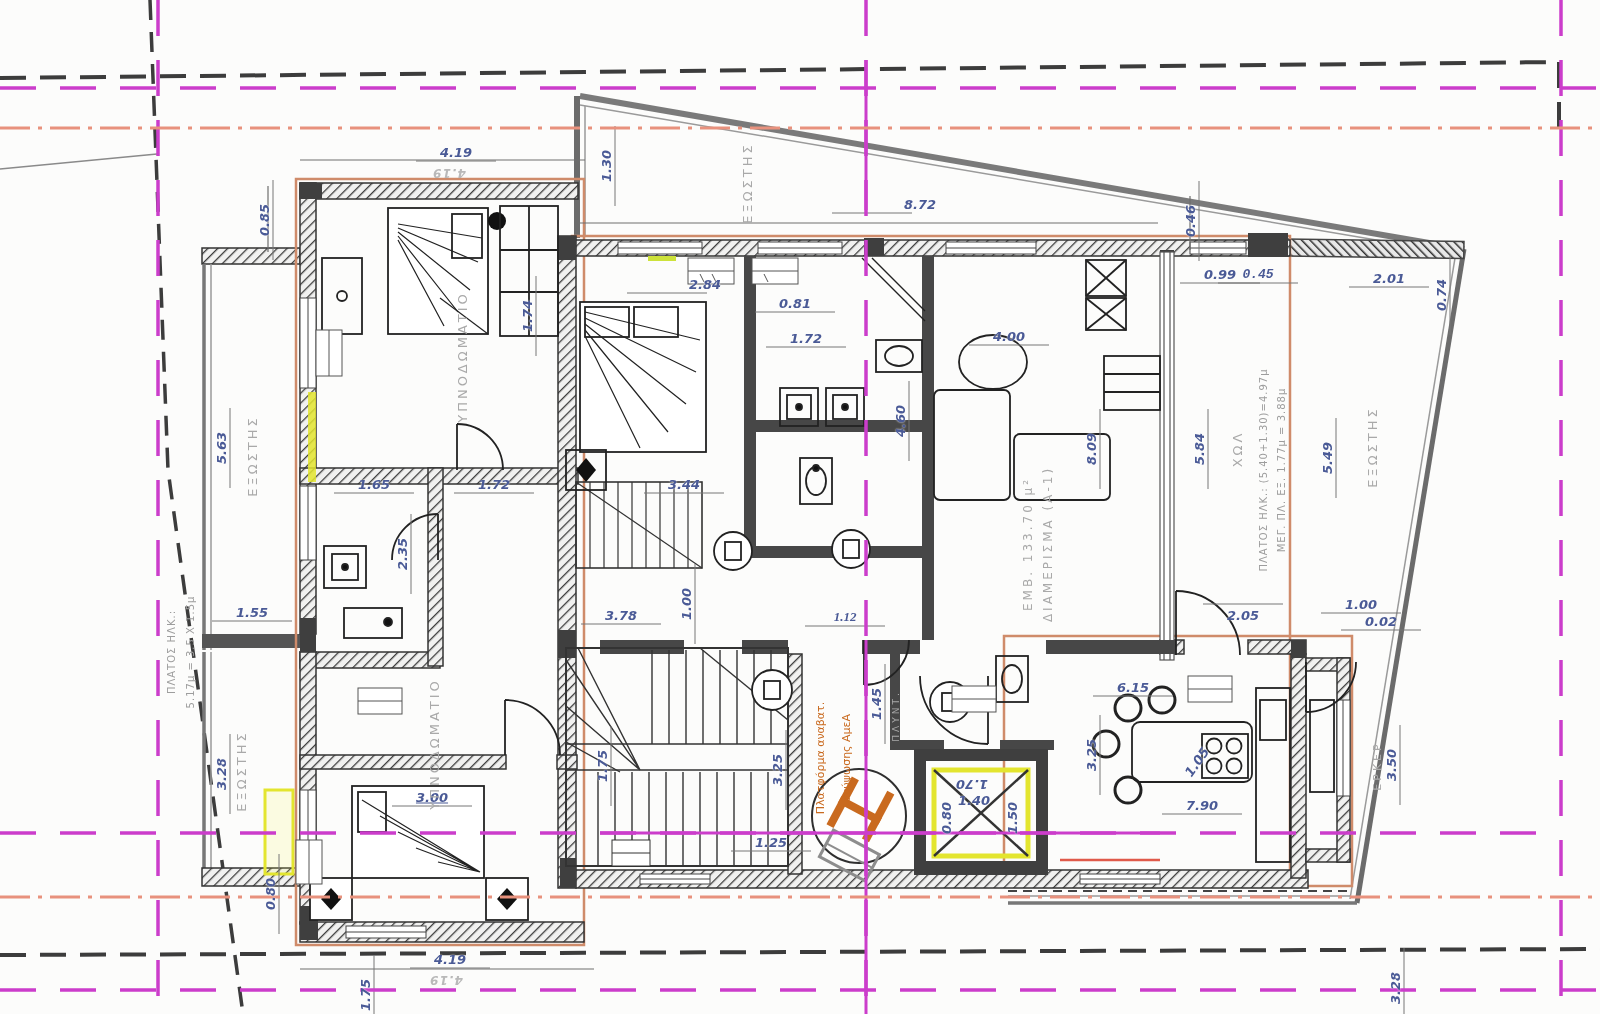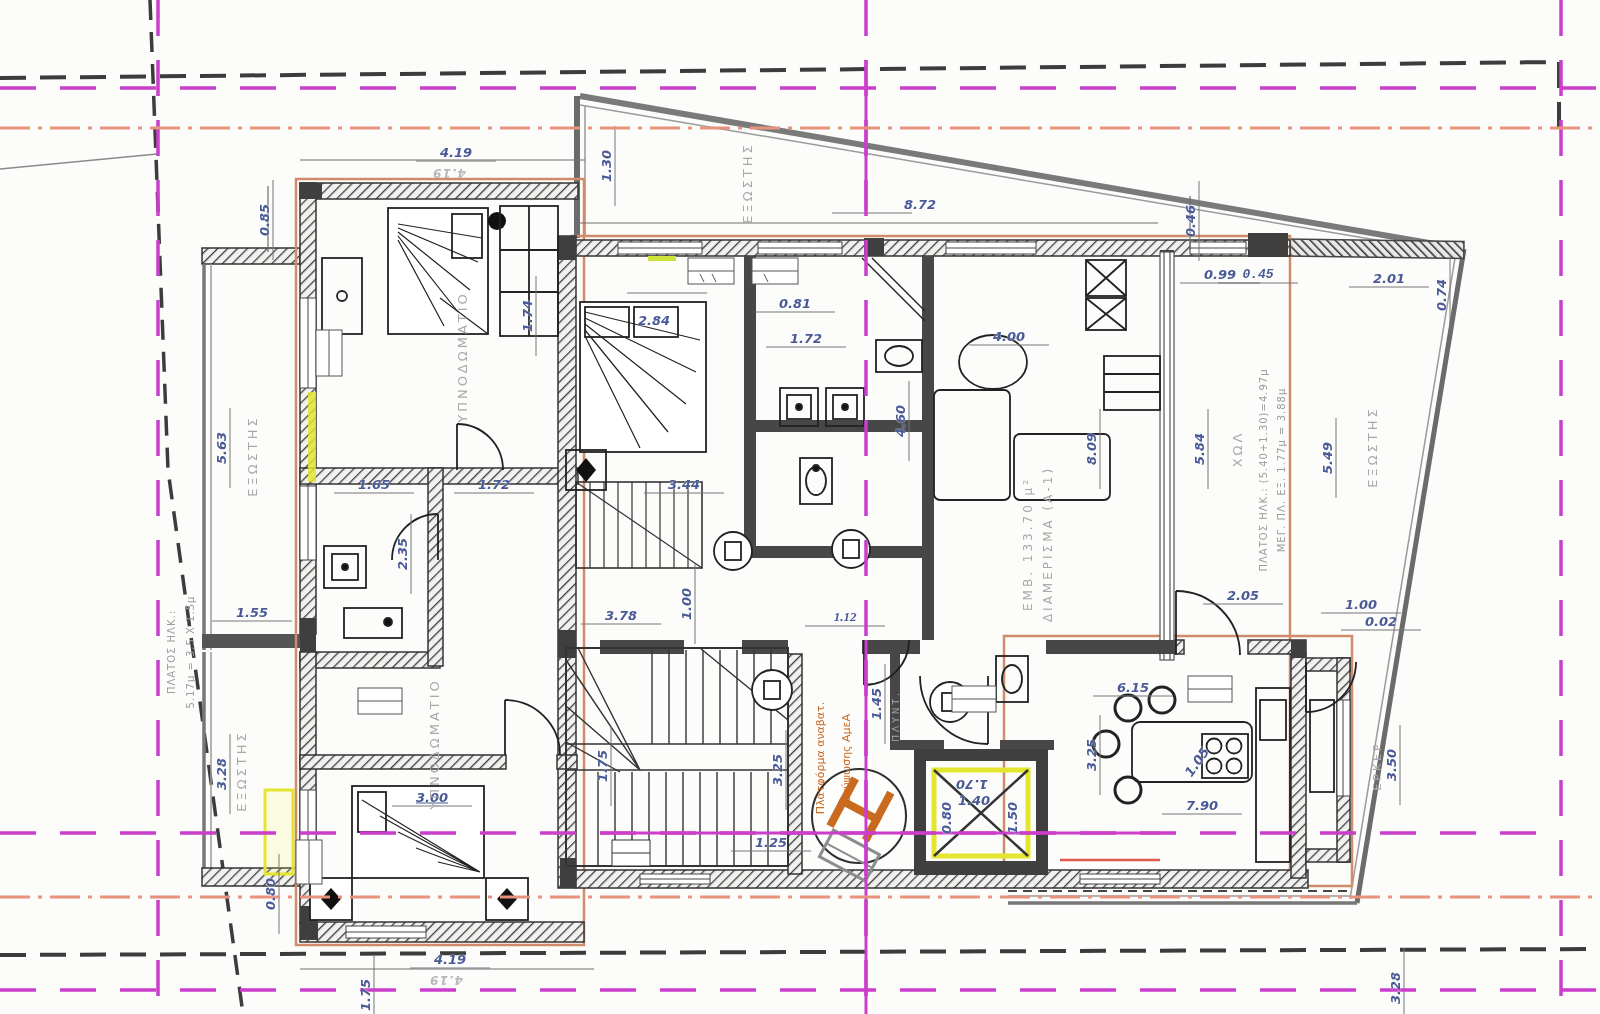--- a/index.html
+++ b/index.html
@@ -423,21 +423,21 @@
     <line x1="0" y1="897" x2="1600" y2="897" stroke="var(--c-salmon)" stroke-width="3" stroke-dasharray="30 8 4 8"></line>
     <line x1="1060" y1="860" x2="1160" y2="860" stroke="#e05a4a" stroke-width="2.5"></line>
   </g>
 </svg>
 
 <div id="labels">
       <div class="lbl dim" style="left: 456px; top: 152px; transform: translate(-50%, -50%) rotate(0deg);">4.19</div>
       <div class="lbl dim" style="left: 264px; top: 220px; transform: translate(-50%, -50%) rotate(-90deg);">0.85</div>
       <div class="lbl dim" style="left: 606px; top: 166px; transform: translate(-50%, -50%) rotate(-90deg);">1.30</div>
       <div class="lbl dim" style="left: 872px; top: 204px; transform: translate(-50%, -50%) rotate(0deg); margin-left: 48px;">8.72</div>
-      <div class="lbl dim" style="left: 654px; top: 284px; transform: translate(-50%, -50%) rotate(0deg); margin-top: 36px;">2.84</div>
+      <div class="lbl dim" style="left: 705px; top: 284px; transform: translate(-50%, -50%) rotate(0deg);">2.84</div>
       <div class="lbl dim" style="left: 795px; top: 303px; transform: translate(-50%, -50%) rotate(0deg);">0.81</div>
       <div class="lbl dim" style="left: 806px; top: 338px; transform: translate(-50%, -50%) rotate(0deg);">1.72</div>
       <div class="lbl dim" style="left: 1220px; top: 274px; transform: translate(-50%, -50%) rotate(0deg);">0.99</div>
       <div class="lbl dim" style="left: 1258px; top: 274px; transform: translate(-50%, -50%) rotate(0deg); font-family: Liberation Mono, monospace;">0.45</div>
       <div class="lbl dim" style="left: 1389px; top: 278px; transform: translate(-50%, -50%) rotate(0deg);">2.01</div>
       <div class="lbl dim" style="left: 1190px; top: 221px; transform: translate(-50%, -50%) rotate(-90deg);">0.46</div>
       <div class="lbl dim" style="left: 1441px; top: 295px; transform: translate(-50%, -50%) rotate(-90deg);">0.74</div>
       <div class="lbl dim" style="left: 527px; top: 316px; transform: translate(-50%, -50%) rotate(-90deg);">1.74</div>
       <div class="lbl dim" style="left: 1009px; top: 336px; transform: translate(-50%, -50%) rotate(0deg);">4.00</div>
       <div class="lbl dim" style="left: 900px; top: 421px; transform: translate(-50%, -50%) rotate(-90deg);">4.60</div>
@@ -445,21 +445,21 @@
       <div class="lbl dim" style="left: 1199px; top: 449px; transform: translate(-50%, -50%) rotate(-90deg);">5.84</div>
       <div class="lbl dim" style="left: 1327px; top: 458px; transform: translate(-50%, -50%) rotate(-90deg);">5.49</div>
       <div class="lbl dim" style="left: 374px; top: 484px; transform: translate(-50%, -50%) rotate(0deg);">1.65</div>
       <div class="lbl dim" style="left: 494px; top: 484px; transform: translate(-50%, -50%) rotate(0deg);">1.72</div>
       <div class="lbl dim" style="left: 684px; top: 484px; transform: translate(-50%, -50%) rotate(0deg);">3.44</div>
       <div class="lbl dim" style="left: 402px; top: 554px; transform: translate(-50%, -50%) rotate(-90deg);">2.35</div>
       <div class="lbl dim" style="left: 252px; top: 612px; transform: translate(-50%, -50%) rotate(0deg);">1.55</div>
       <div class="lbl dim" style="left: 621px; top: 615px; transform: translate(-50%, -50%) rotate(0deg);">3.78</div>
       <div class="lbl dim" style="left: 686px; top: 604px; transform: translate(-50%, -50%) rotate(-90deg);">1.00</div>
       <div class="lbl dim" style="left: 845px; top: 617px; transform: translate(-50%, -50%) rotate(0deg); font-family: Liberation Serif, serif;">1.12</div>
-      <div class="lbl dim" style="left: 1243px; top: 595px; transform: translate(-50%, -50%) rotate(0deg); font-style: italic;">2.05</div>
+      <div class="lbl dim" style="left: 1243px; top: 615px; transform: translate(-50%, -50%) rotate(0deg); font-style: italic;">2.05</div>
       <div class="lbl dim" style="left: 1361px; top: 604px; transform: translate(-50%, -50%) rotate(0deg);">1.00</div>
       <div class="lbl dim" style="left: 1381px; top: 621px; transform: translate(-50%, -50%) rotate(0deg);">0.02</div>
       <div class="lbl dim" style="left: 221px; top: 448px; transform: translate(-50%, -50%) rotate(-90deg);">5.63</div>
       <div class="lbl dim" style="left: 221px; top: 774px; transform: translate(-50%, -50%) rotate(-90deg);">3.28</div>
       <div class="lbl dim" style="left: 432px; top: 797px; transform: translate(-50%, -50%) rotate(0deg); text-decoration: underline;">3.00</div>
       <div class="lbl dim" style="left: 270px; top: 894px; transform: translate(-50%, -50%) rotate(-90deg);">0.80</div>
       <div class="lbl dim" style="left: 602px; top: 766px; transform: translate(-50%, -50%) rotate(-90deg);">1.75</div>
       <div class="lbl dim" style="left: 876px; top: 704px; transform: translate(-50%, -50%) rotate(-90deg);">1.45</div>
       <div class="lbl dim" style="left: 777px; top: 770px; transform: translate(-50%, -50%) rotate(-90deg);">3.25</div>
       <div class="lbl dim" style="left: 771px; top: 842px; transform: translate(-50%, -50%) rotate(0deg);">1.25</div>

